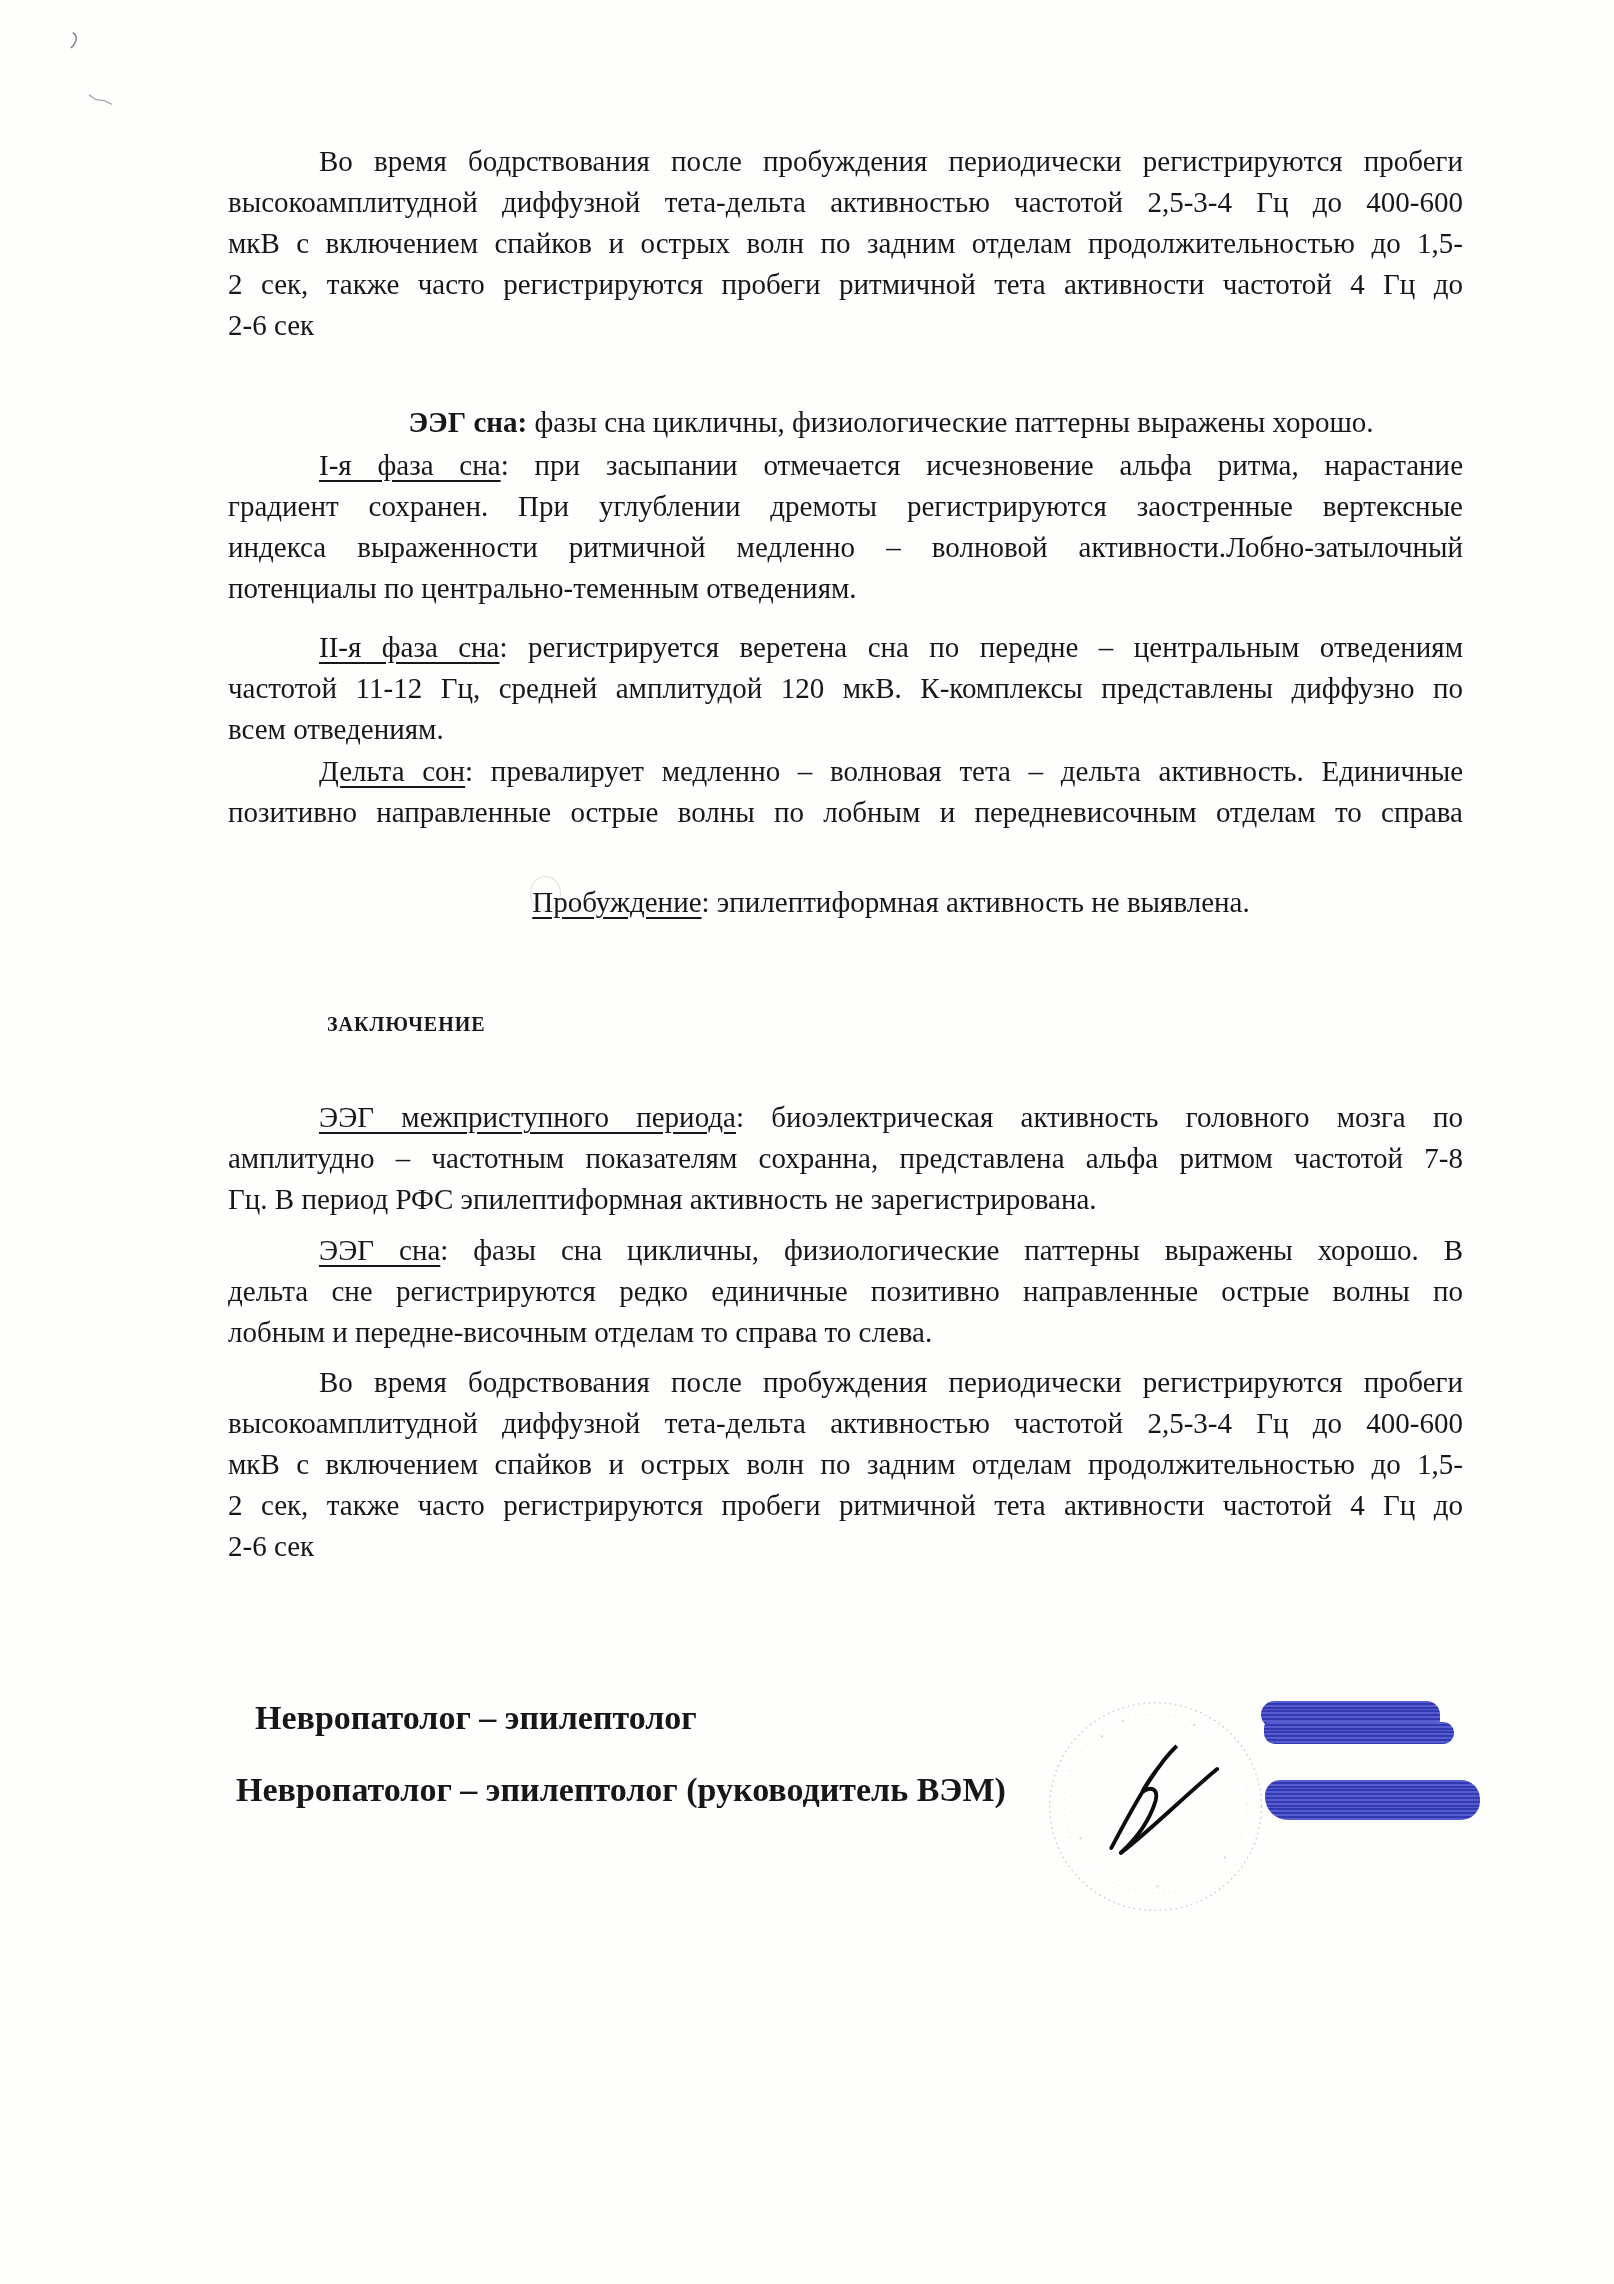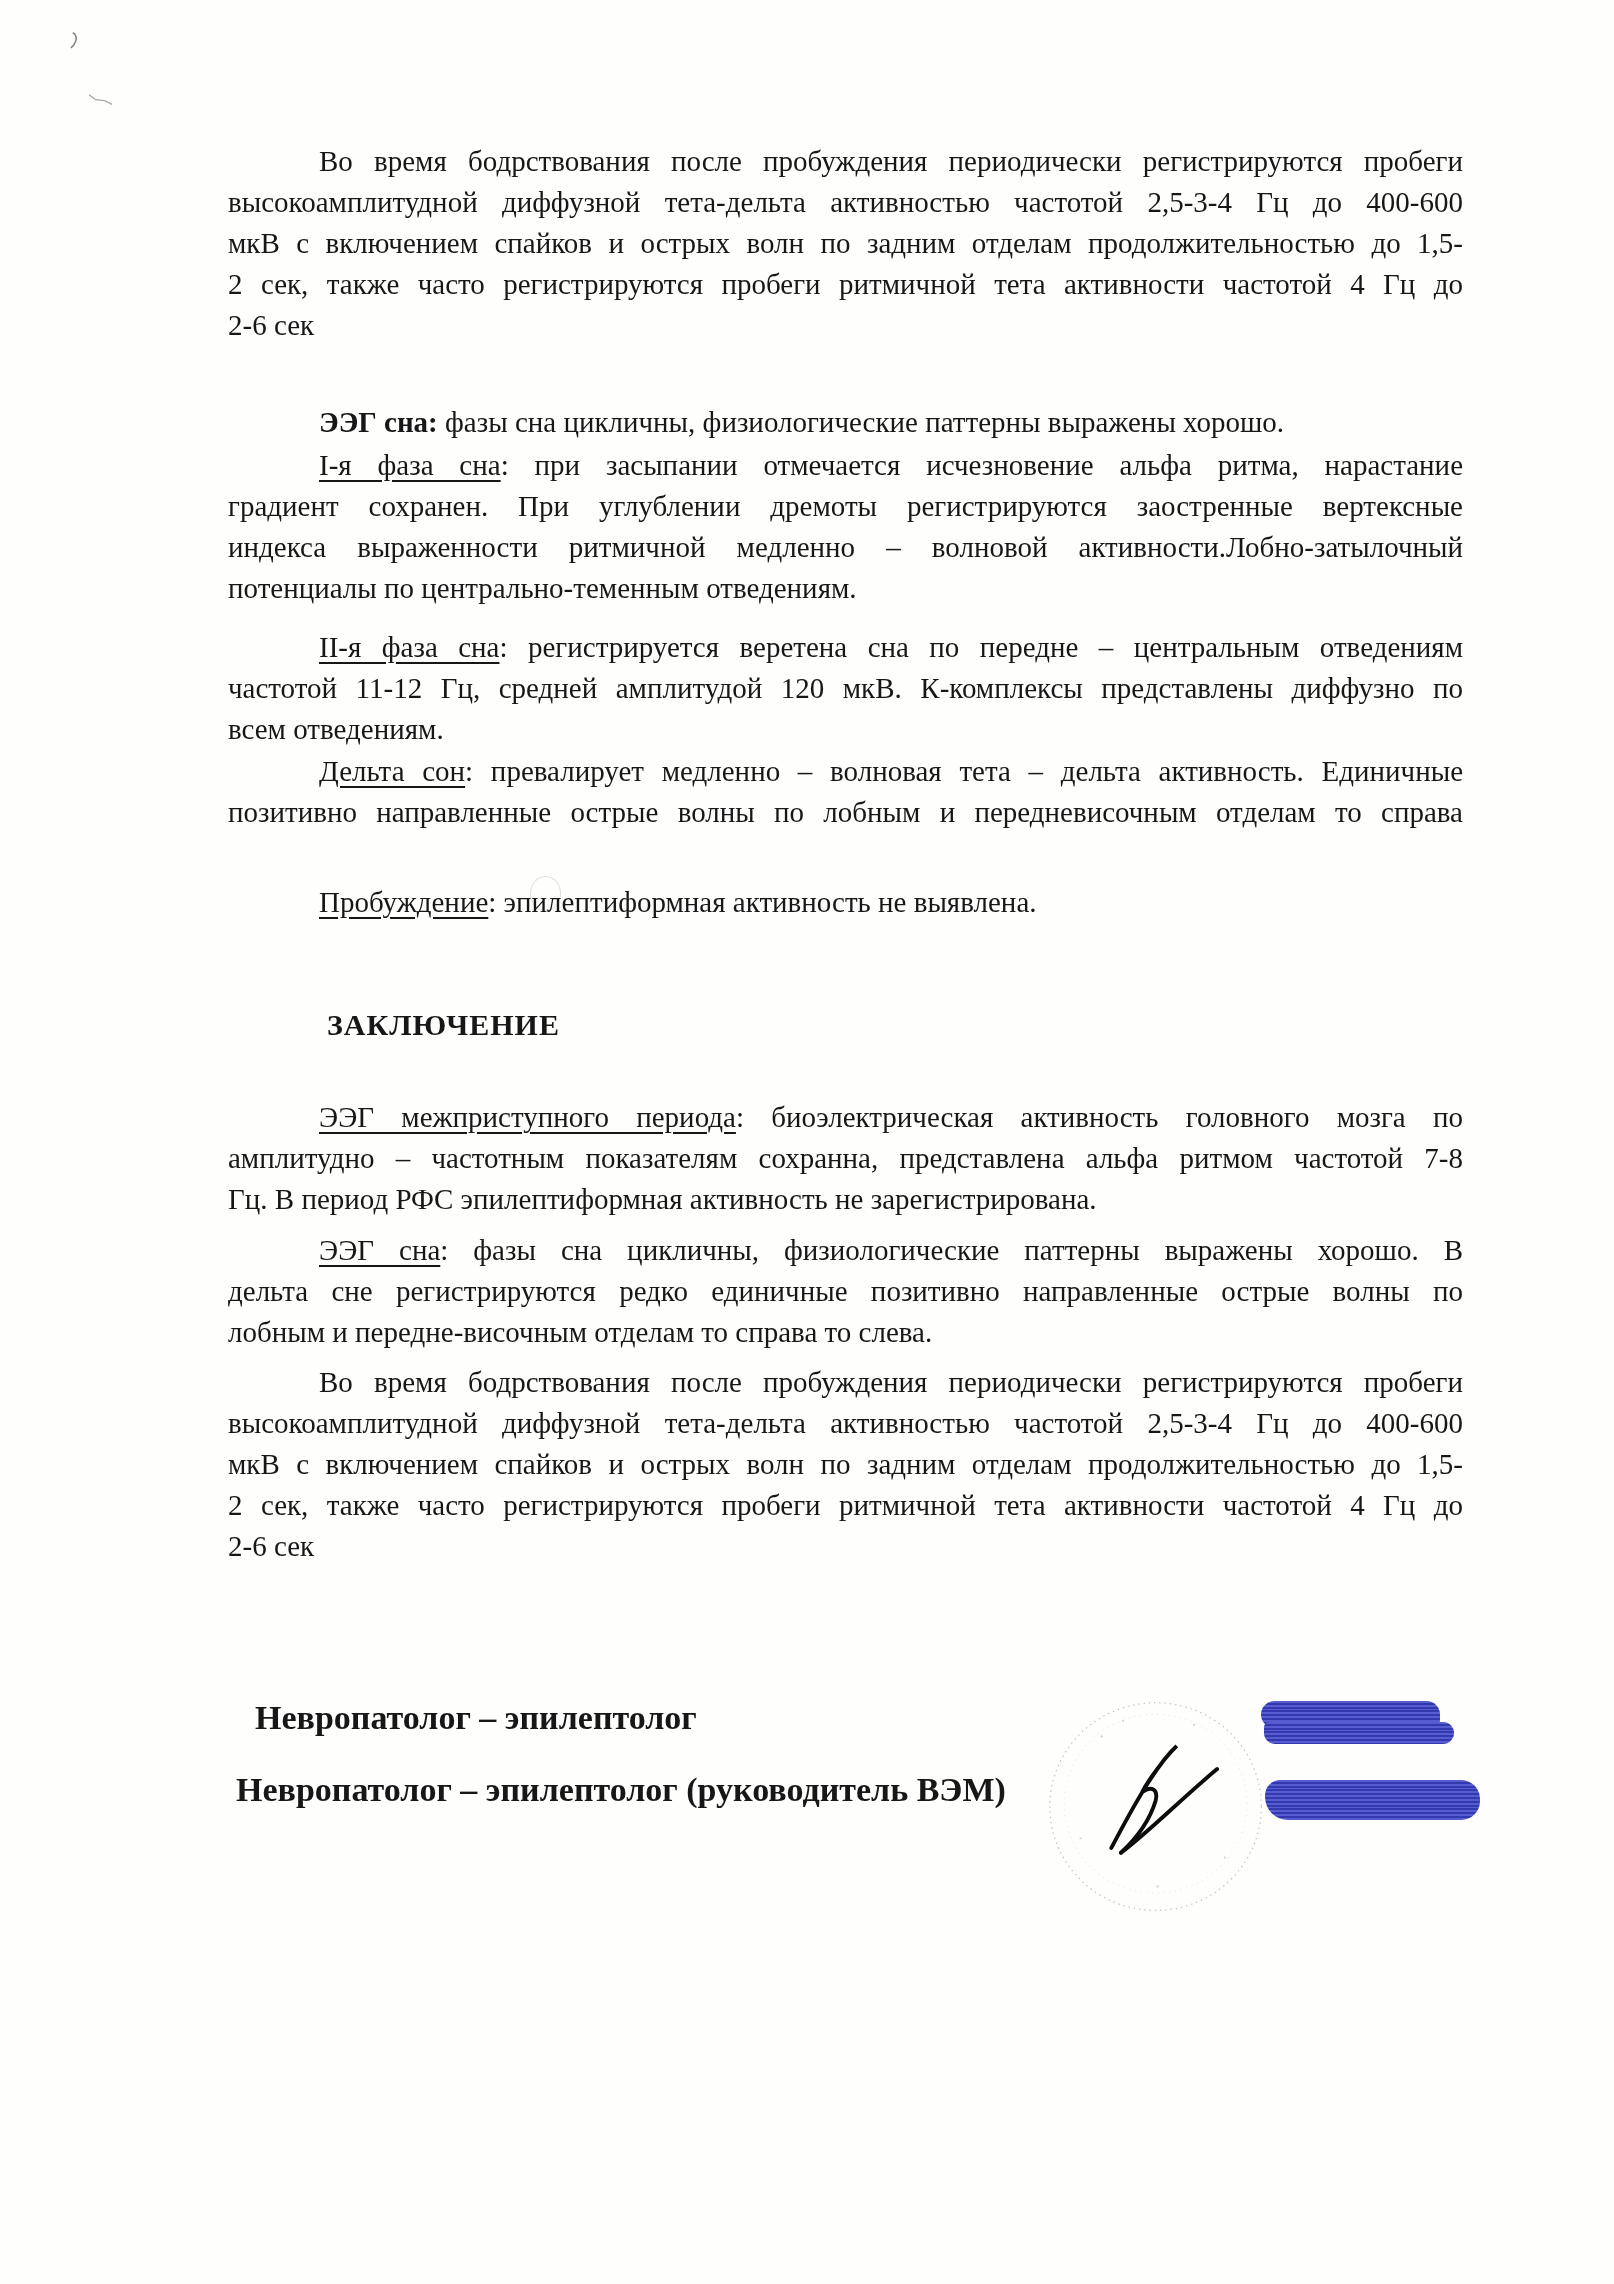--- a/index.html
+++ b/index.html
@@ -7,26 +7,26 @@
     position:relative;
     width:1615px;height:2285px;
     background:#fefefd;
     overflow:hidden;
     font-family:"Liberation Serif","DejaVu Serif",serif;
     color:#171717;
   }
   .para{position:absolute;left:228px;width:1235px;}
   .ln{font-size:29px;line-height:41px;height:41px;white-space:normal;}
   .jl{text-align:justify;text-align-last:justify;}
-  .ind{padding-left:91px;}
+  .ind{padding-left:91px;text-align:center;}
   .u{text-decoration:underline;text-decoration-thickness:1.9px;text-underline-offset:4.8px;}
   .b{font-weight:bold;}
   .heading{
     position:absolute;left:327px;top:1004px;
-    font-size:30px;font-weight:bold;letter-spacing:1px;line-height:41px;
+    font-size:20px;font-weight:bold;letter-spacing:1px;line-height:41px;
   }
   .sig-line{position:absolute;font-weight:bold;font-size:34px;line-height:38px;}
   .sig-1{left:255px;top:1699px;}
   .sig-2{left:236px;top:1771px;}
 
   
   .redact{
     position:absolute;
     background-color:#3a42c6;
     background-image:repeating-linear-gradient(180deg,

